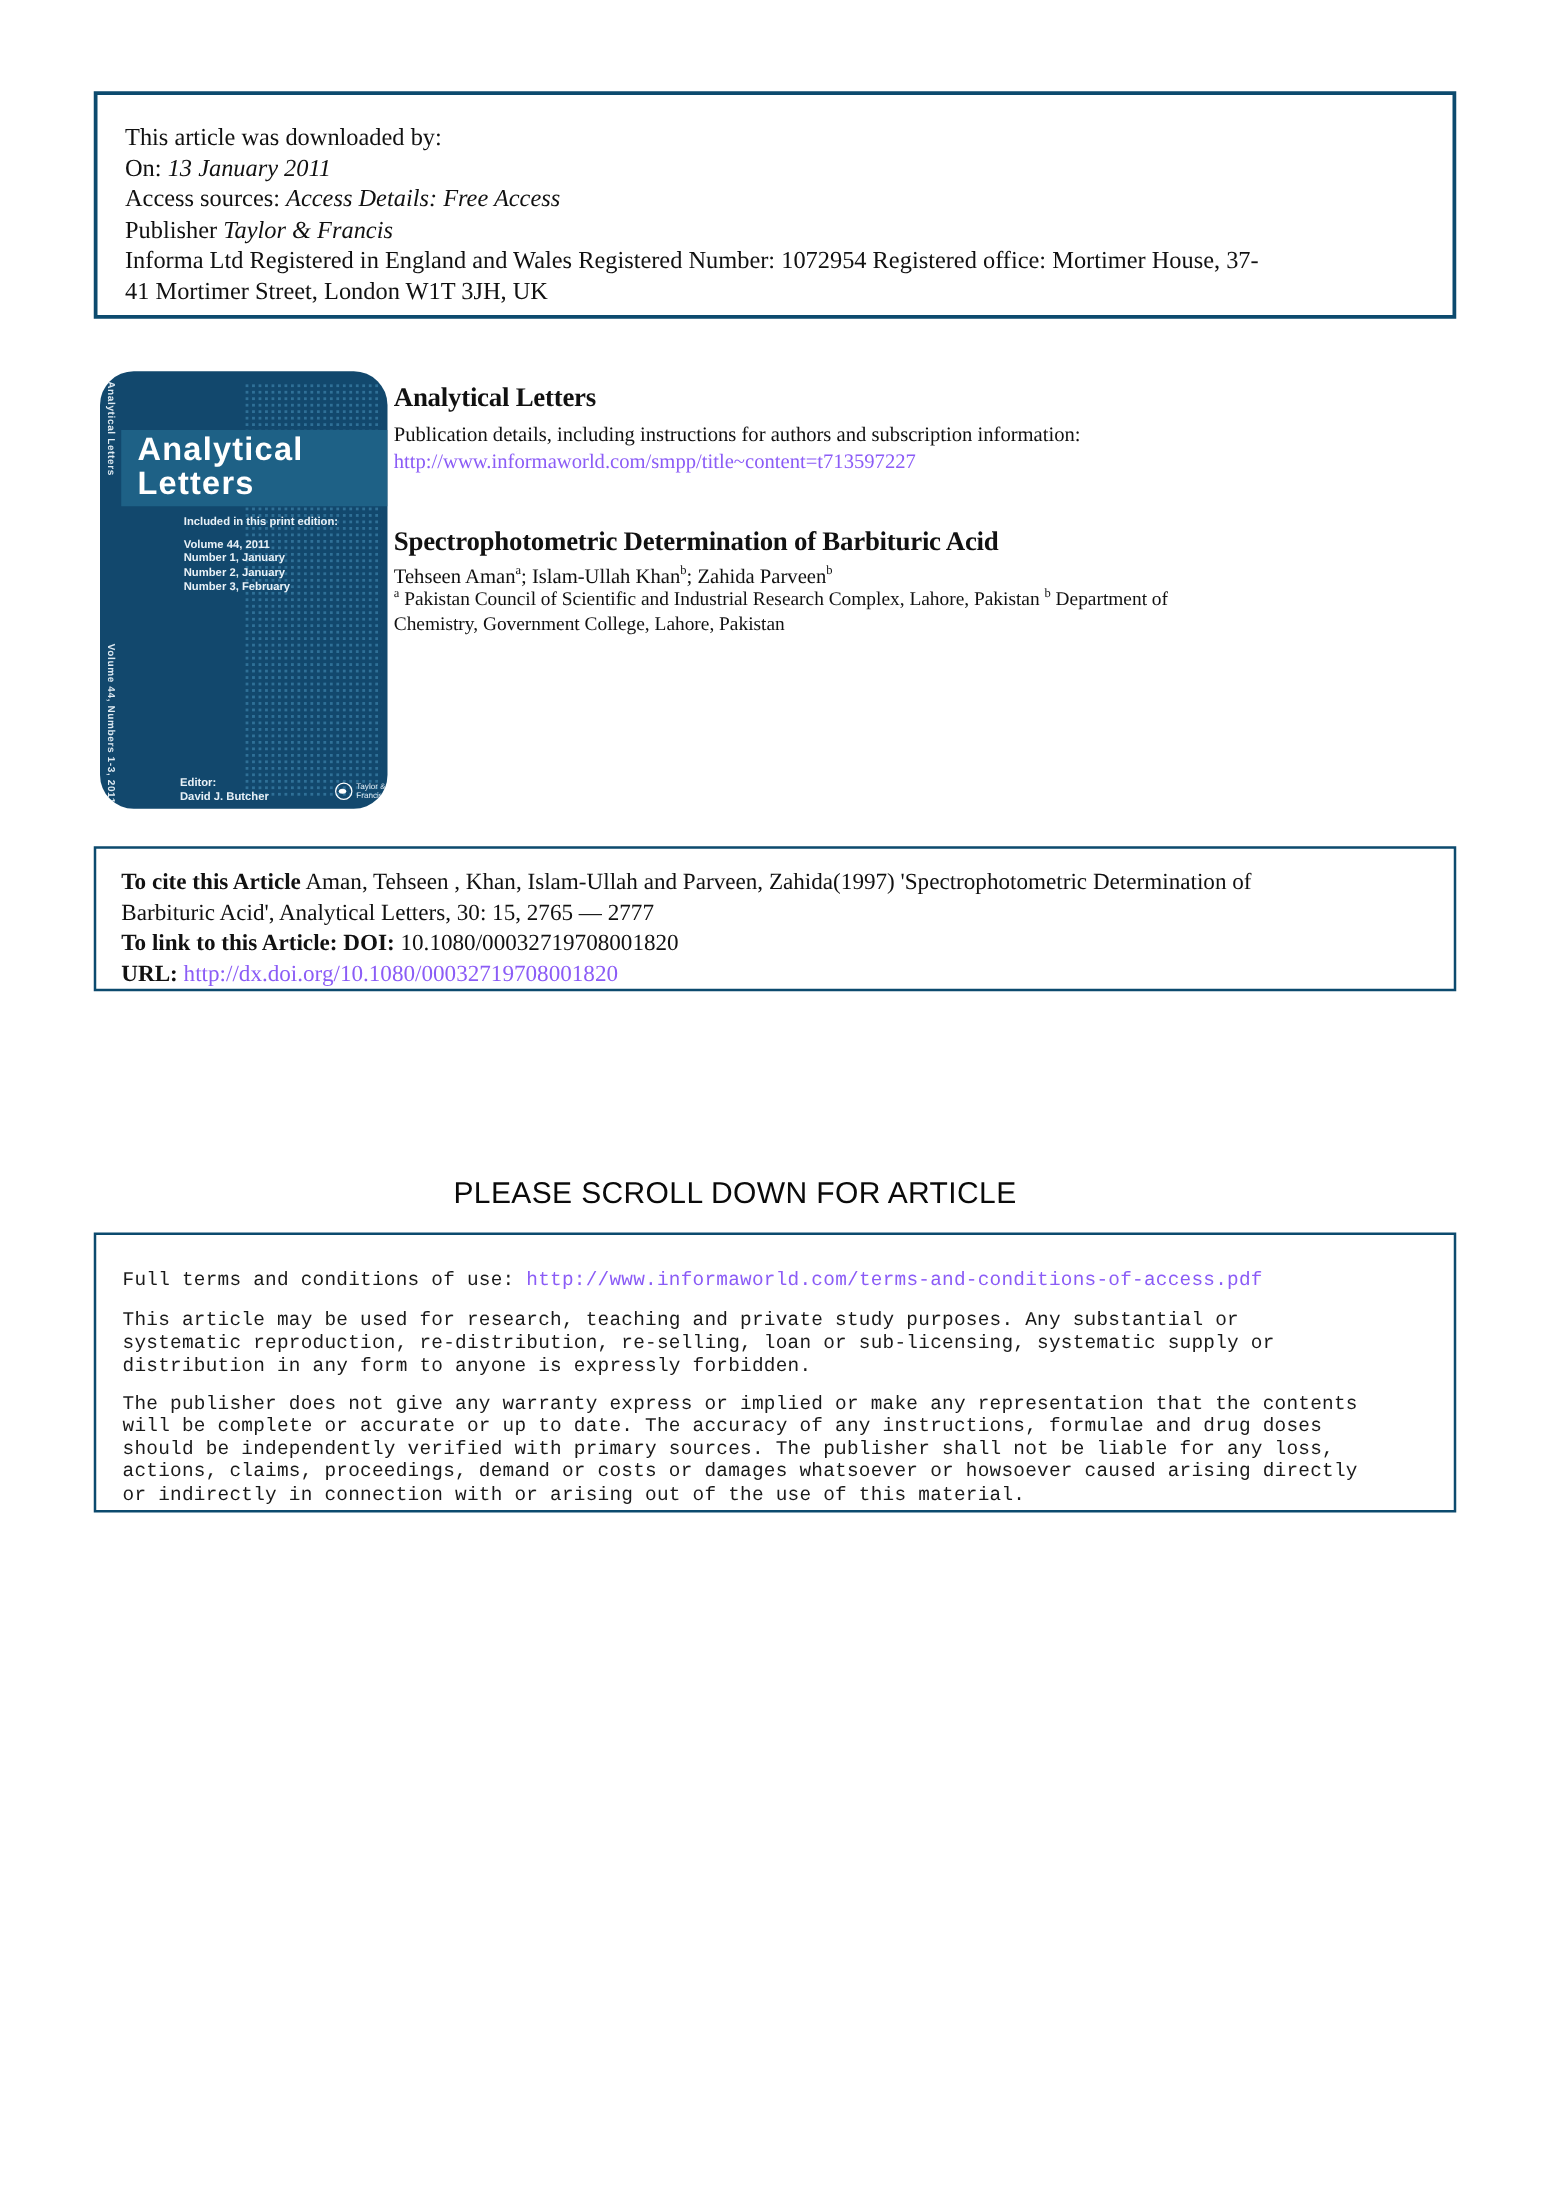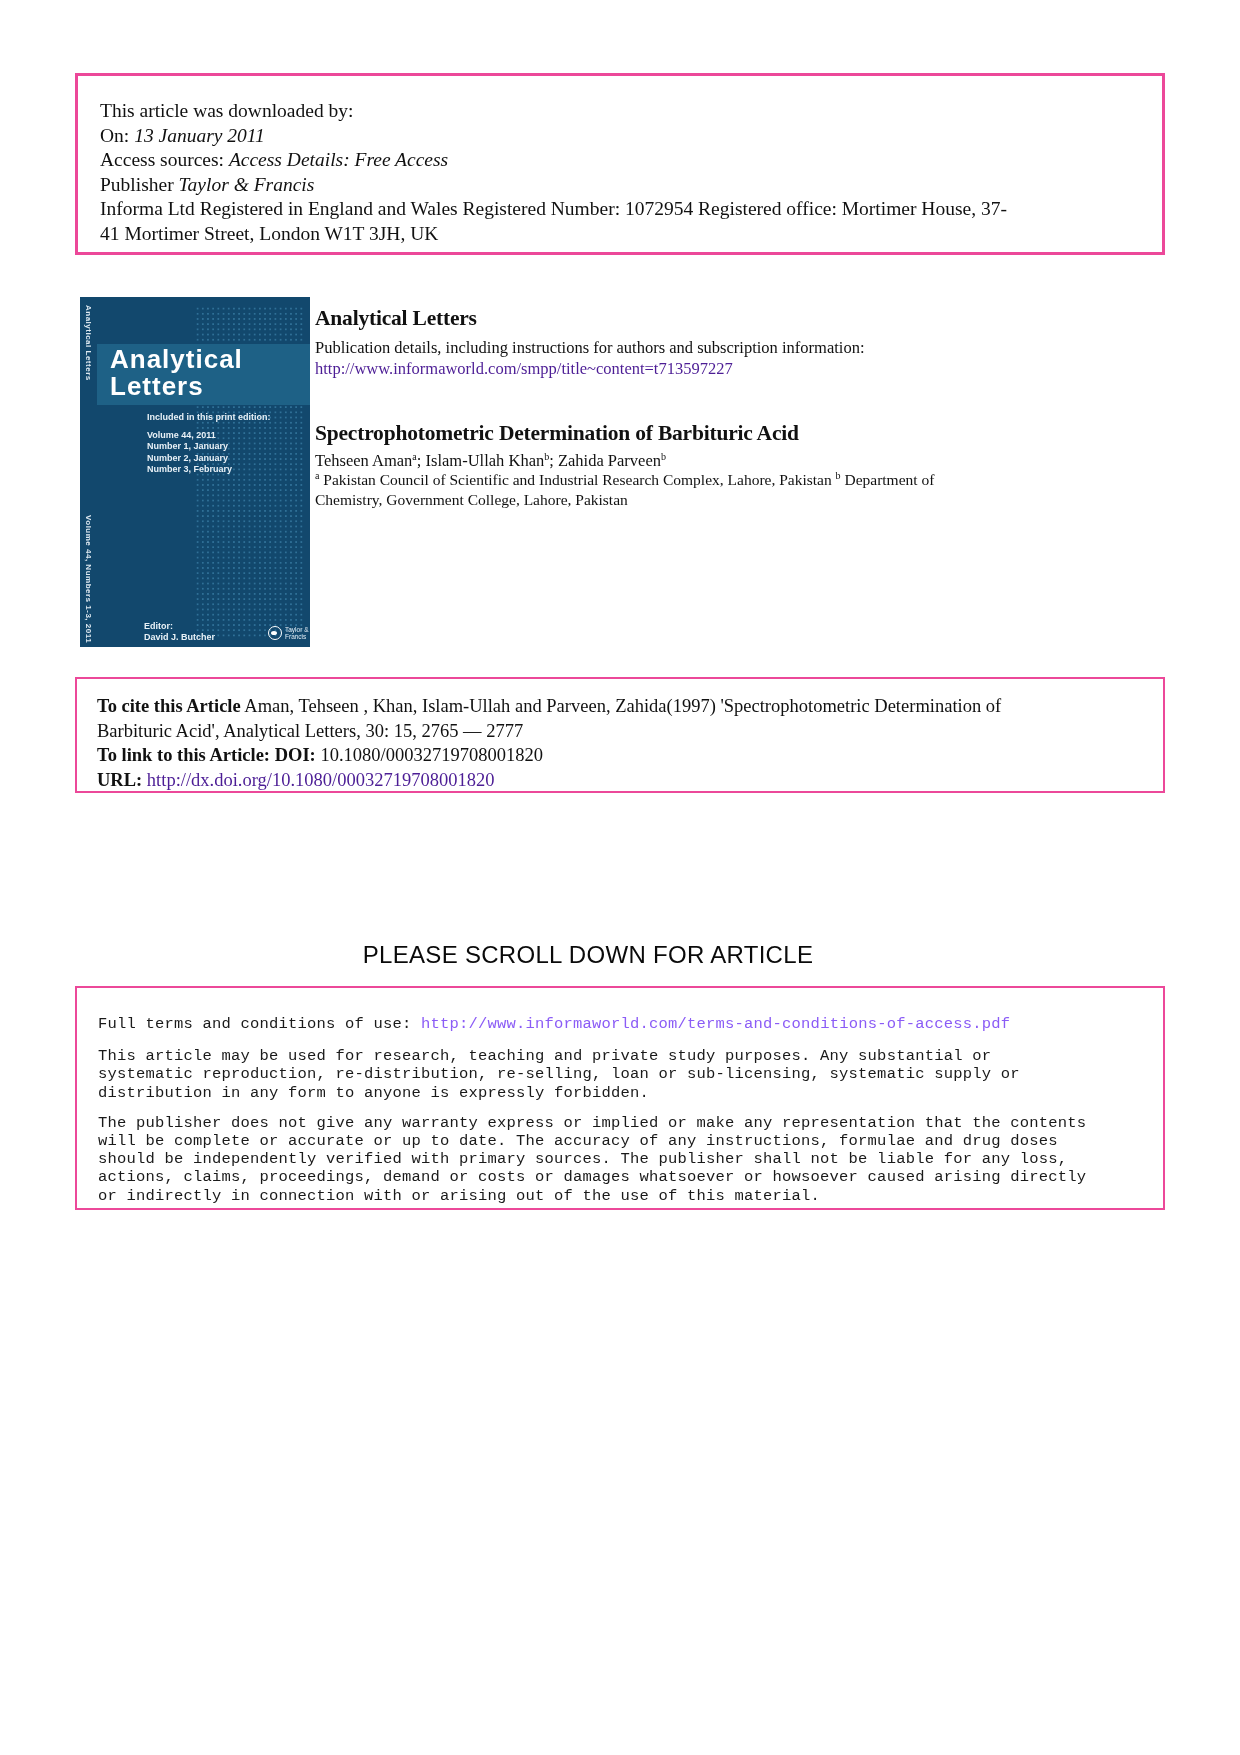--- a/index.html
+++ b/index.html
@@ -1,21 +1,21 @@
 <!DOCTYPE html>
 <html><head>
 <meta charset="utf-8">
 <style>
   html,body { margin:0; padding:0; }
   body {
     width:1240px; height:1755px; position:relative; background:#ffffff;
     font-family:"Liberation Serif", serif; color:#111;
   }
-  .abs { position:absolute; }
-  .box { position:absolute; box-sizing:border-box; border:3px solid #ec4899; background:#fff; }
+  .abs { position:absolute;border-radius:27px; }
+  .box { position:absolute; box-sizing:border-box; border:3px solid #0c4a6e; background:#fff; }
 
   
   #download-box {
     left:75px; top:73px; width:1090px; height:182px;
     padding:23px 18px 0 22px; font-size:19.5px; line-height:24.6px;
   }
   #download-box .it { font-style:italic; }
 
   
   #cover {
@@ -66,21 +66,21 @@
 
   
   .serif-h { position:absolute; left:315px; font-weight:bold; font-size:21.5px; letter-spacing:-0.2px; }
   #journal-title { top:306px; }
   #journal-details { position:absolute; left:315px; top:338px; font-size:16.5px; }
   #journal-url { position:absolute; left:315px; top:359px; font-size:16.5px; }
   #article-title { top:421px; }
   #article-authors { position:absolute; left:315px; top:451px; font-size:16.5px; }
   #article-affil { position:absolute; left:315px; top:470px; font-size:15.5px; line-height:19.5px; }
   sup { font-size:10px; vertical-align:super; line-height:0; }
-  a, .link { color:#4c1d95; text-decoration:none; }
+  a, .link { color:#8b5cf6; text-decoration:none; }
 
   
   #cite-box {
     left:75px; top:677px; width:1090px; height:116px; border-width:2px;
     padding:15px 16px 0 20px; font-size:18.5px; line-height:24.5px;
   }
   .b { font-weight:bold; }
 
   
   #scroll-notice {

